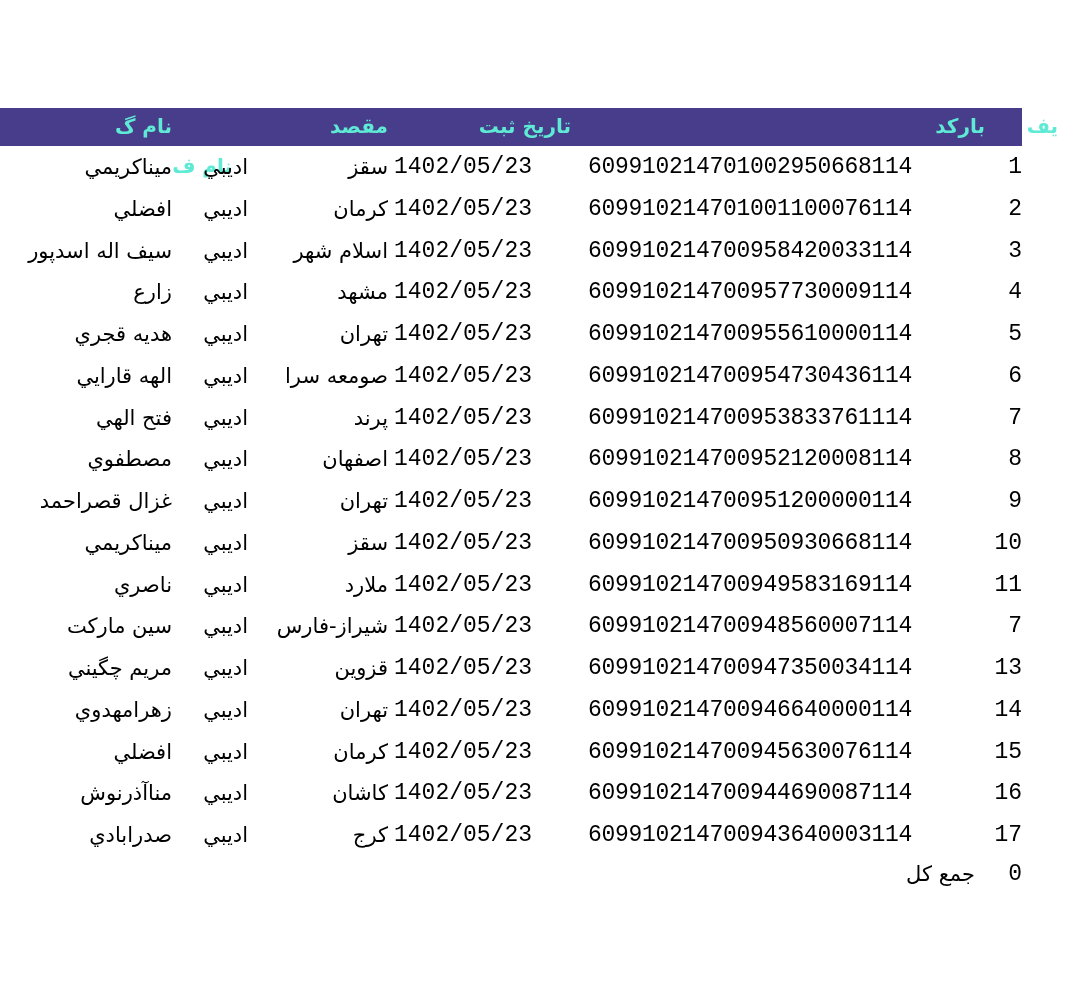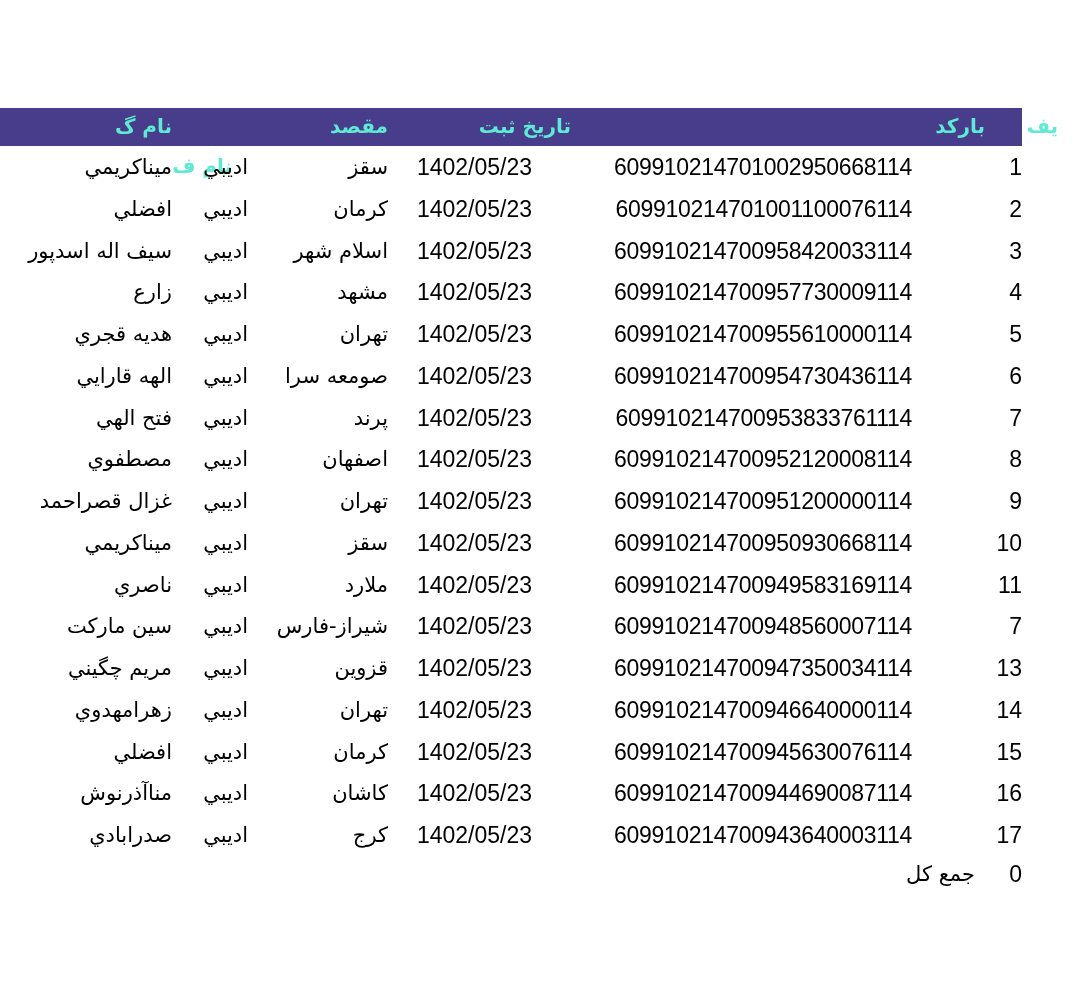--- a/index.html
+++ b/index.html
@@ -51,21 +51,21 @@
     }
     .cell {
       position: absolute;
       top: 0;
       height: 41px;
       line-height: 41px;
       white-space: nowrap;
       overflow: hidden;
     }
     .num {
-      font-family: Liberation Sans, sans-serif;
+      font-family: Liberation Mono, monospace;
       font-size: 23px;
       text-align: right;
       direction: ltr;
     }
     .fa {
       font-size: 21px;
       direction: rtl;
       text-align: right;
     }
     .row-idx { left: 960px; width: 62px; }

